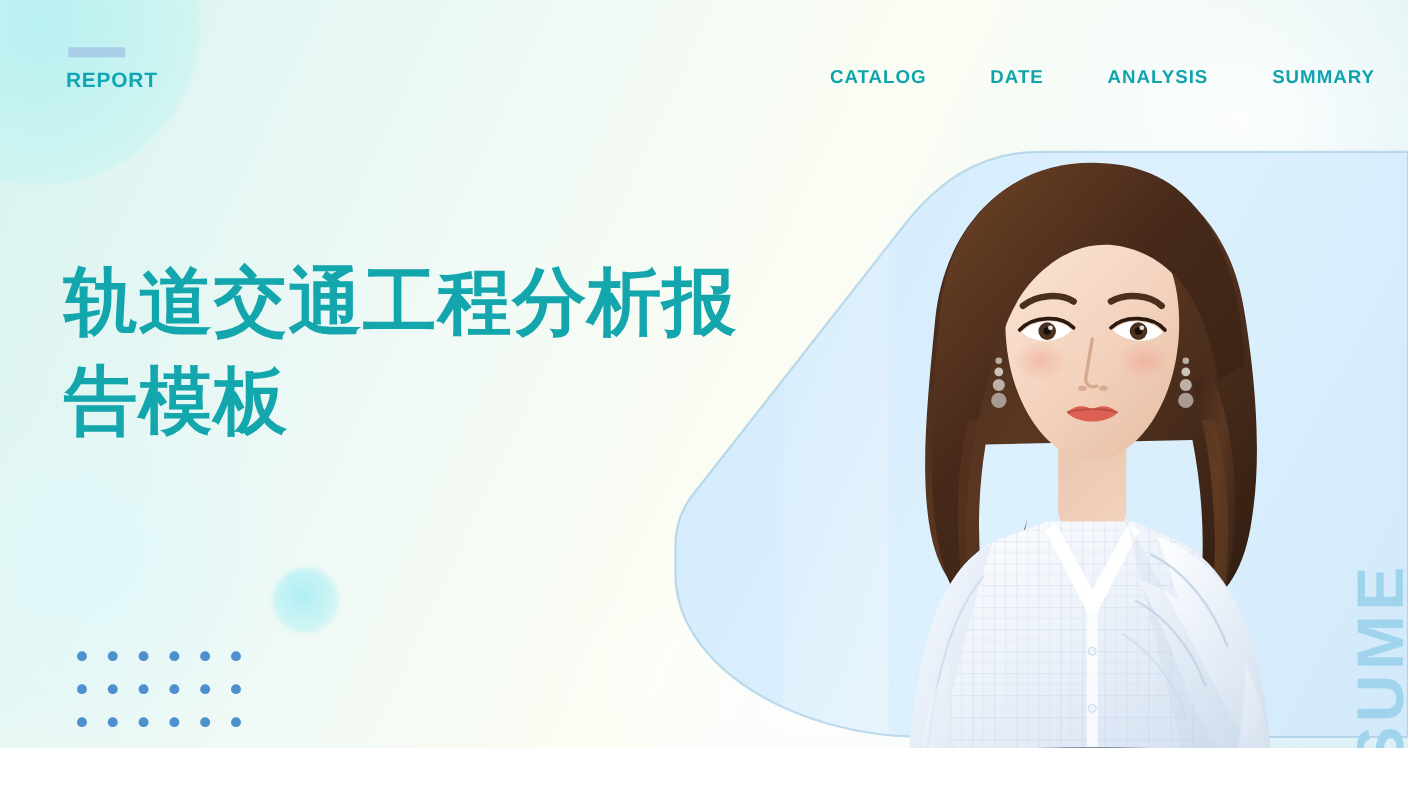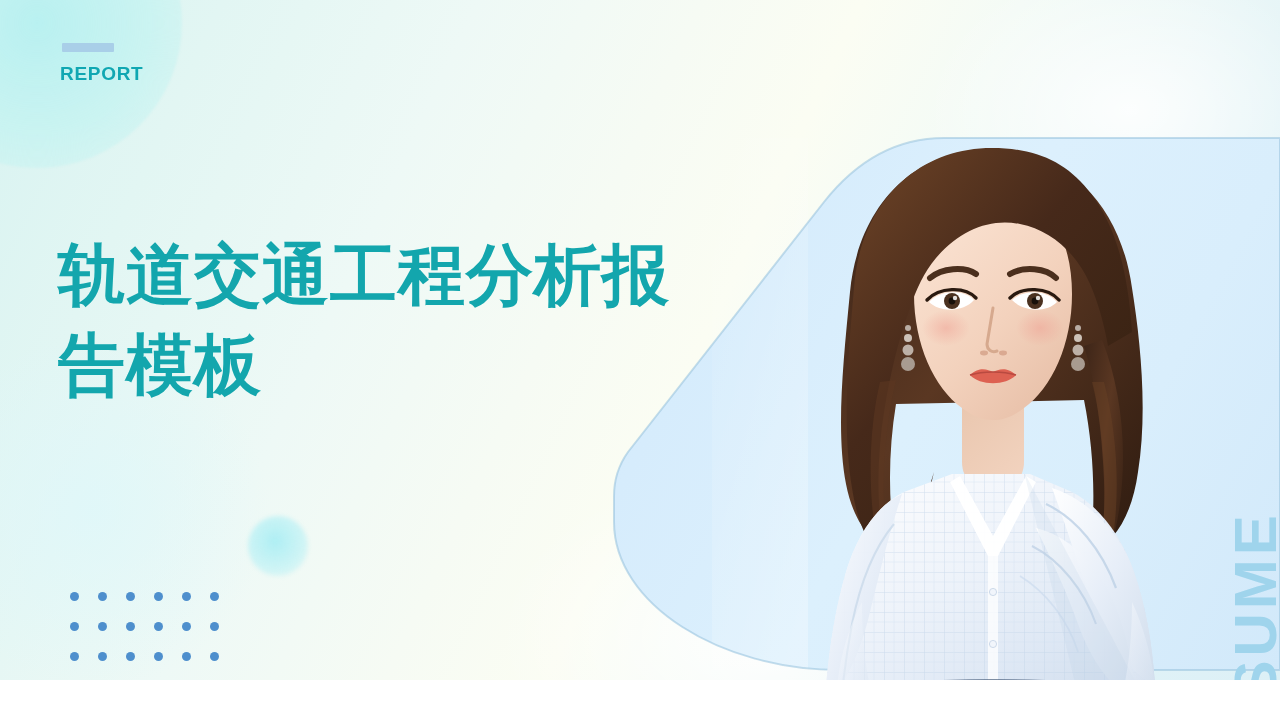--- a/index.html
+++ b/index.html
@@ -221,20 +221,26 @@
   <div class="bg-base"></div>
   <div class="bg-glow-lm"></div>
   <div class="bg-glow-tr"></div>
   <div class="bg-glow-bc"></div>
   <div class="bg-blob-tl"></div>
   <div class="bg-blob-bl"></div>
 
   <div class="report-mark"></div>
   <div class="report-label">REPORT</div>
 
+  <nav class="nav">
+    <span class="nav-item">CATALOG</span>
+    <span class="nav-item">DATE</span>
+    <span class="nav-item">ANALYSIS</span>
+    <span class="nav-item">SUMMARY</span>
+  </nav>
 
   <h1 class="title">轨道交通工程分析报告模板</h1>
 
   <div class="dot-grid">
     <span class="dot"></span>
     <span class="dot"></span>
     <span class="dot"></span>
     <span class="dot"></span>
     <span class="dot"></span>
     <span class="dot"></span>

